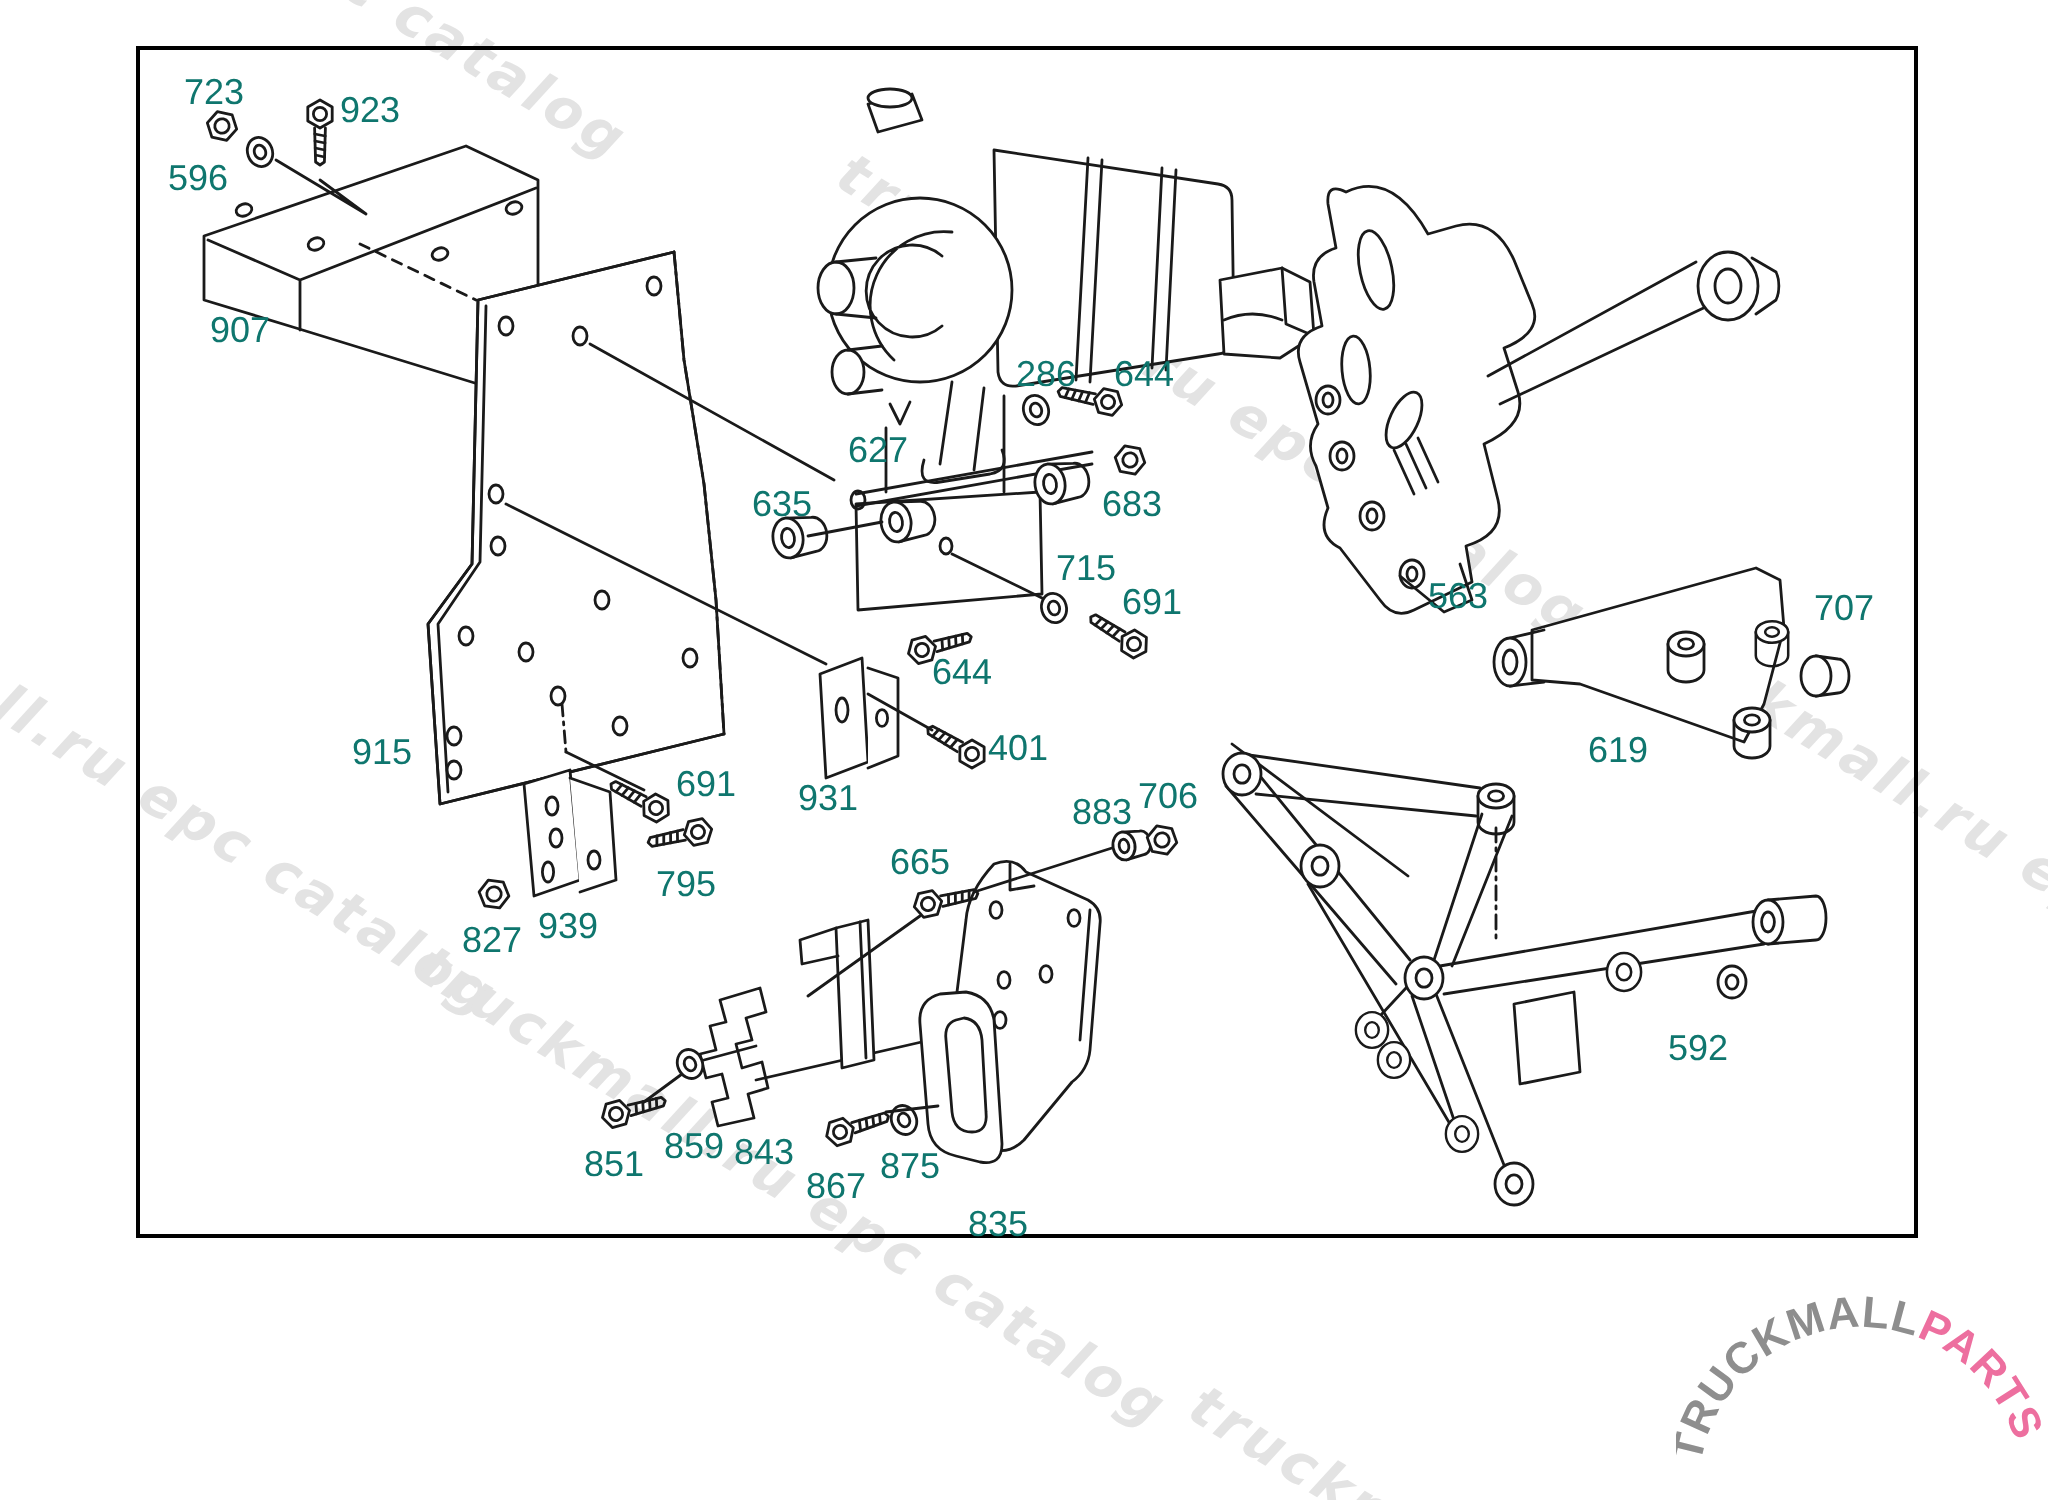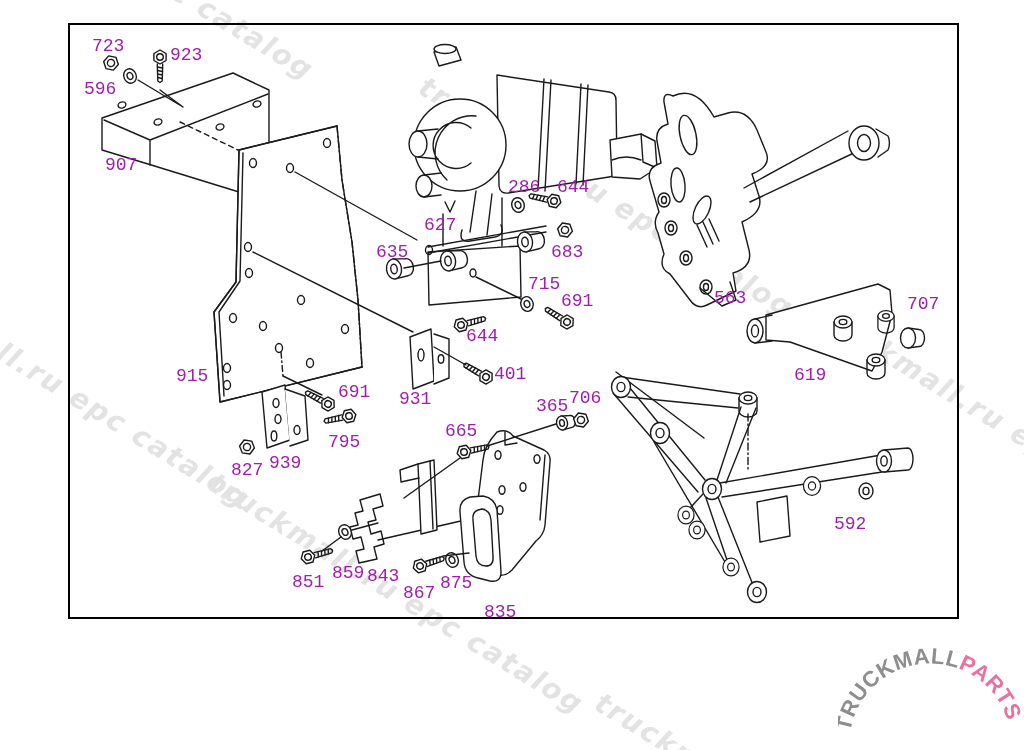--- a/index.html
+++ b/index.html
@@ -14,22 +14,22 @@
     transform:rotate(31.5deg);transform-origin:0 0;z-index:1;
   }
   .frame{
     position:absolute;left:68px;top:23px;width:887px;height:592px;
     border:2px solid #000;z-index:2;background:transparent;
   }
   #art{position:absolute;left:0;top:0;z-index:3;}
   #art *{stroke:#1a1a1a;stroke-width:1.4;fill:none;stroke-linecap:round;stroke-linejoin:round;}
   #art .f{fill:#ffffff;}
   .plabel{
-    position:absolute;font-size:18px;color:#a21caf;white-space:nowrap;z-index:4;
-    font-family:Liberation Mono, monospace;
+    position:absolute;font-size:18px;color:#0f766e;white-space:nowrap;z-index:4;
+    font-family:Liberation Sans, sans-serif;
   }
   .logo{position:absolute;left:838px;top:644px;width:186px;height:106px;z-index:5;}
   .logo svg *{stroke:none;}
 </style>
 </head>
 <body>
 
 <div class="wm" style="left:146px;top:-48px">epc catalog</div>
 <div class="wm" style="left:430px;top:70px">truckmall.ru epc catalog</div>
 <div class="wm" style="left:826px;top:296px">truckmall.ru epc catalog</div>
@@ -288,21 +288,21 @@
 <div class="plabel" style="left:561px;top:291px">691</div>
 <div class="plabel" style="left:466px;top:326px">644</div>
 <div class="plabel" style="left:176px;top:366px">915</div>
 <div class="plabel" style="left:494px;top:364px">401</div>
 <div class="plabel" style="left:399px;top:389px">931</div>
 <div class="plabel" style="left:338px;top:382px">691</div>
 <div class="plabel" style="left:328px;top:432px">795</div>
 <div class="plabel" style="left:231px;top:460px">827</div>
 <div class="plabel" style="left:269px;top:453px">939</div>
 <div class="plabel" style="left:445px;top:421px">665</div>
-<div class="plabel" style="left:536px;top:396px">365</div>
+<div class="plabel" style="left:536px;top:396px">883</div>
 <div class="plabel" style="left:569px;top:388px">706</div>
 <div class="plabel" style="left:714px;top:288px">563</div>
 <div class="plabel" style="left:907px;top:294px">707</div>
 <div class="plabel" style="left:794px;top:365px">619</div>
 <div class="plabel" style="left:292px;top:572px">851</div>
 <div class="plabel" style="left:332px;top:563px">859</div>
 <div class="plabel" style="left:367px;top:566px">843</div>
 <div class="plabel" style="left:403px;top:583px">867</div>
 <div class="plabel" style="left:440px;top:573px">875</div>
 <div class="plabel" style="left:484px;top:602px">835</div>

